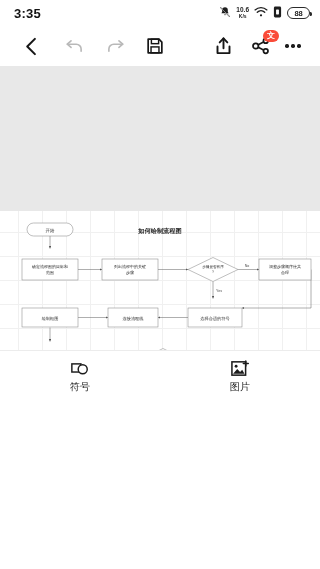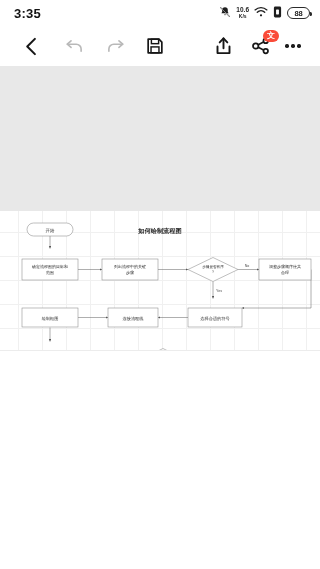--- a/index.html
+++ b/index.html
@@ -401,17 +401,37 @@
             <text class="edge-label" x="219" y="81" text-anchor="middle">Yes</text>
             <text class="edge-label" x="95" y="147" text-anchor="middle">No</text>
           </g>
         </svg>
       </div>
     </div>
   </div>
 
   <div class="bottombar">
 
-
-
-
+    <div class="bb-item">
+      <span class="bb-icon">
+        <svg width="20" height="19" viewBox="0 0 22 21">
+          <rect x="2" y="5.4" width="10" height="9" stroke="#1b1b1b" stroke-width="1.6" fill="#fff"></rect>
+          <circle cx="14" cy="11.4" r="5" stroke="#1b1b1b" stroke-width="1.6" fill="#fff"></circle>
+        </svg>
+      </span>
+      <span class="bb-label">符号</span>
+    </div>
+
+
+
+    <div class="bb-item">
+      <span class="bb-icon">
+        <svg width="20" height="19" viewBox="0 0 21 20">
+          <rect x="2" y="3" width="14.4" height="14" stroke="#1b1b1b" stroke-width="1.6" fill="#fff"></rect>
+          <circle cx="6.4" cy="7.6" r="1.5" fill="#1b1b1b"></circle>
+          <path d="M3.2 15.4 L7.6 10.6 L10.6 13.6 L12.8 11.4 L15.2 15.4 Z" fill="#1b1b1b"></path>
+          <path d="M16.6 2.2 V7.4 M14 4.8 H19.2" stroke="#1b1b1b" stroke-width="1.6" stroke-linecap="round"></path>
+        </svg>
+      </span>
+      <span class="bb-label">图片</span>
+    </div>
   </div>
 </div>
 
 </body></html>

